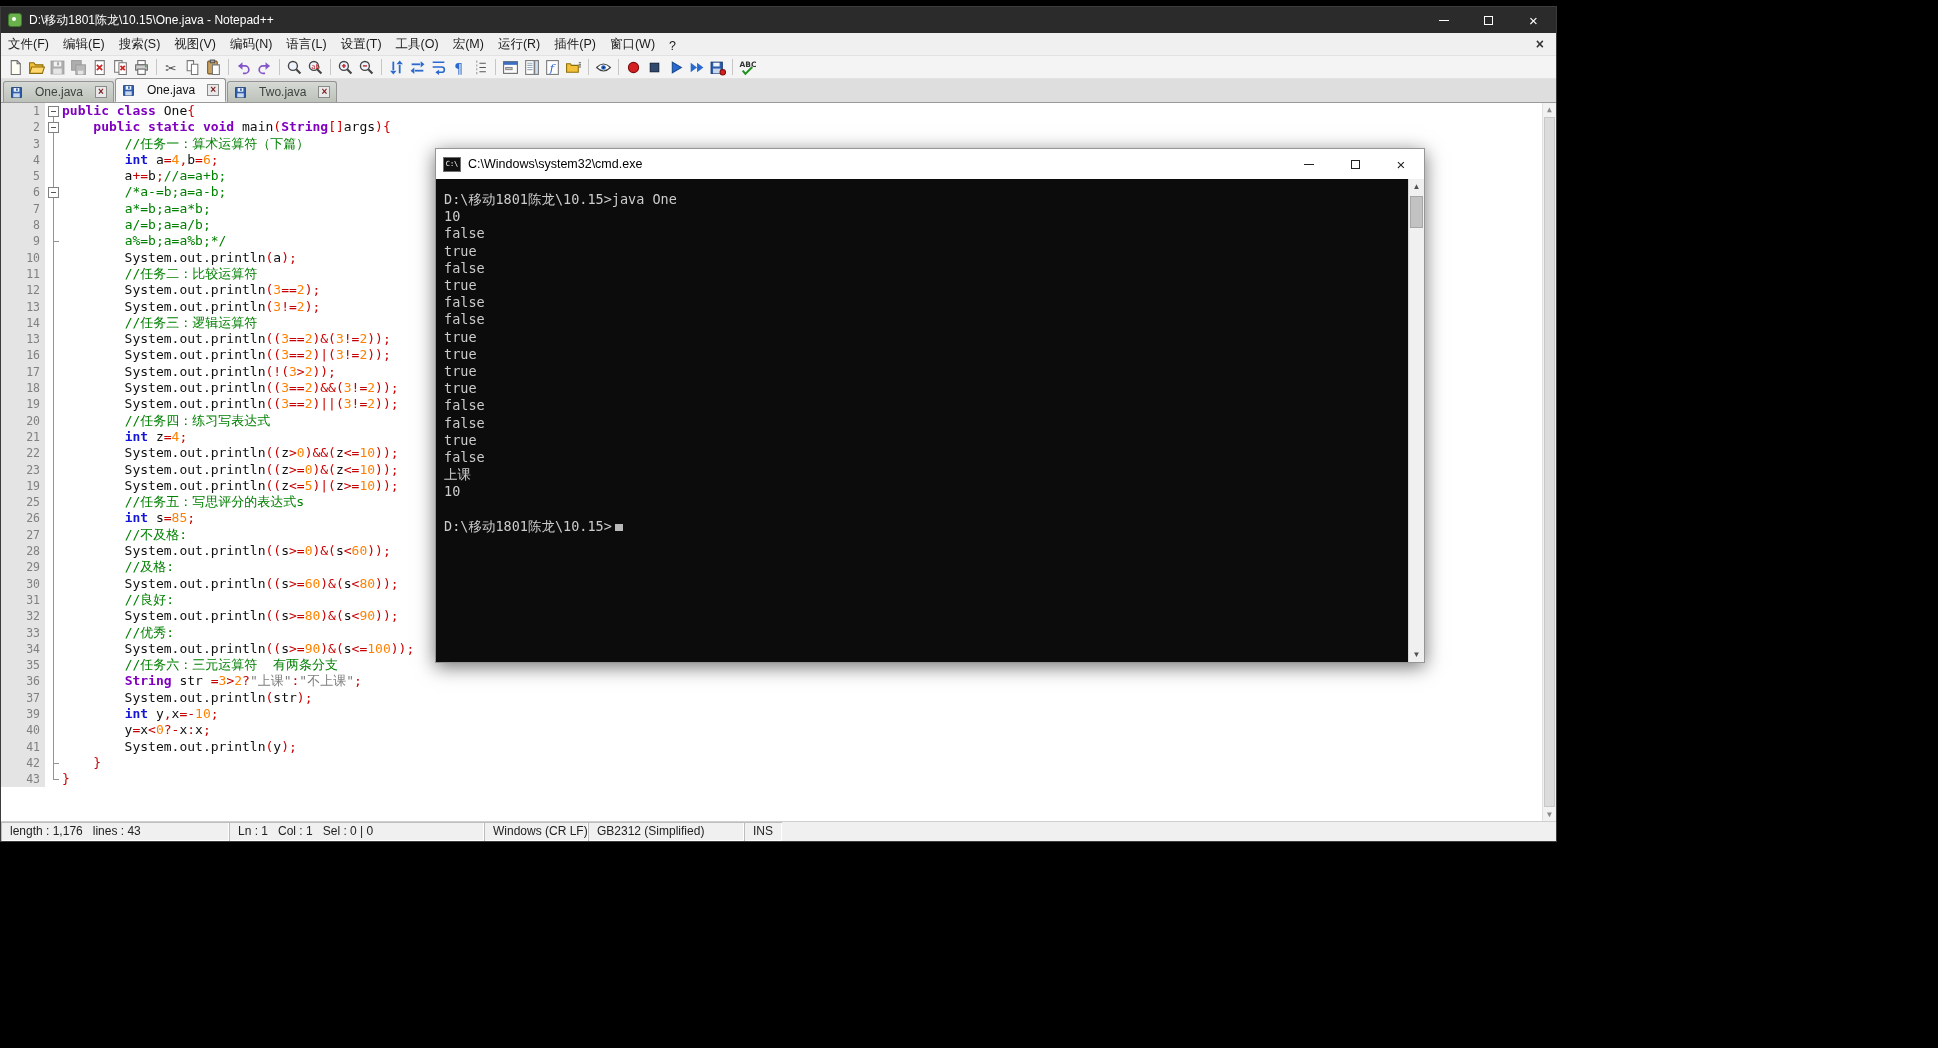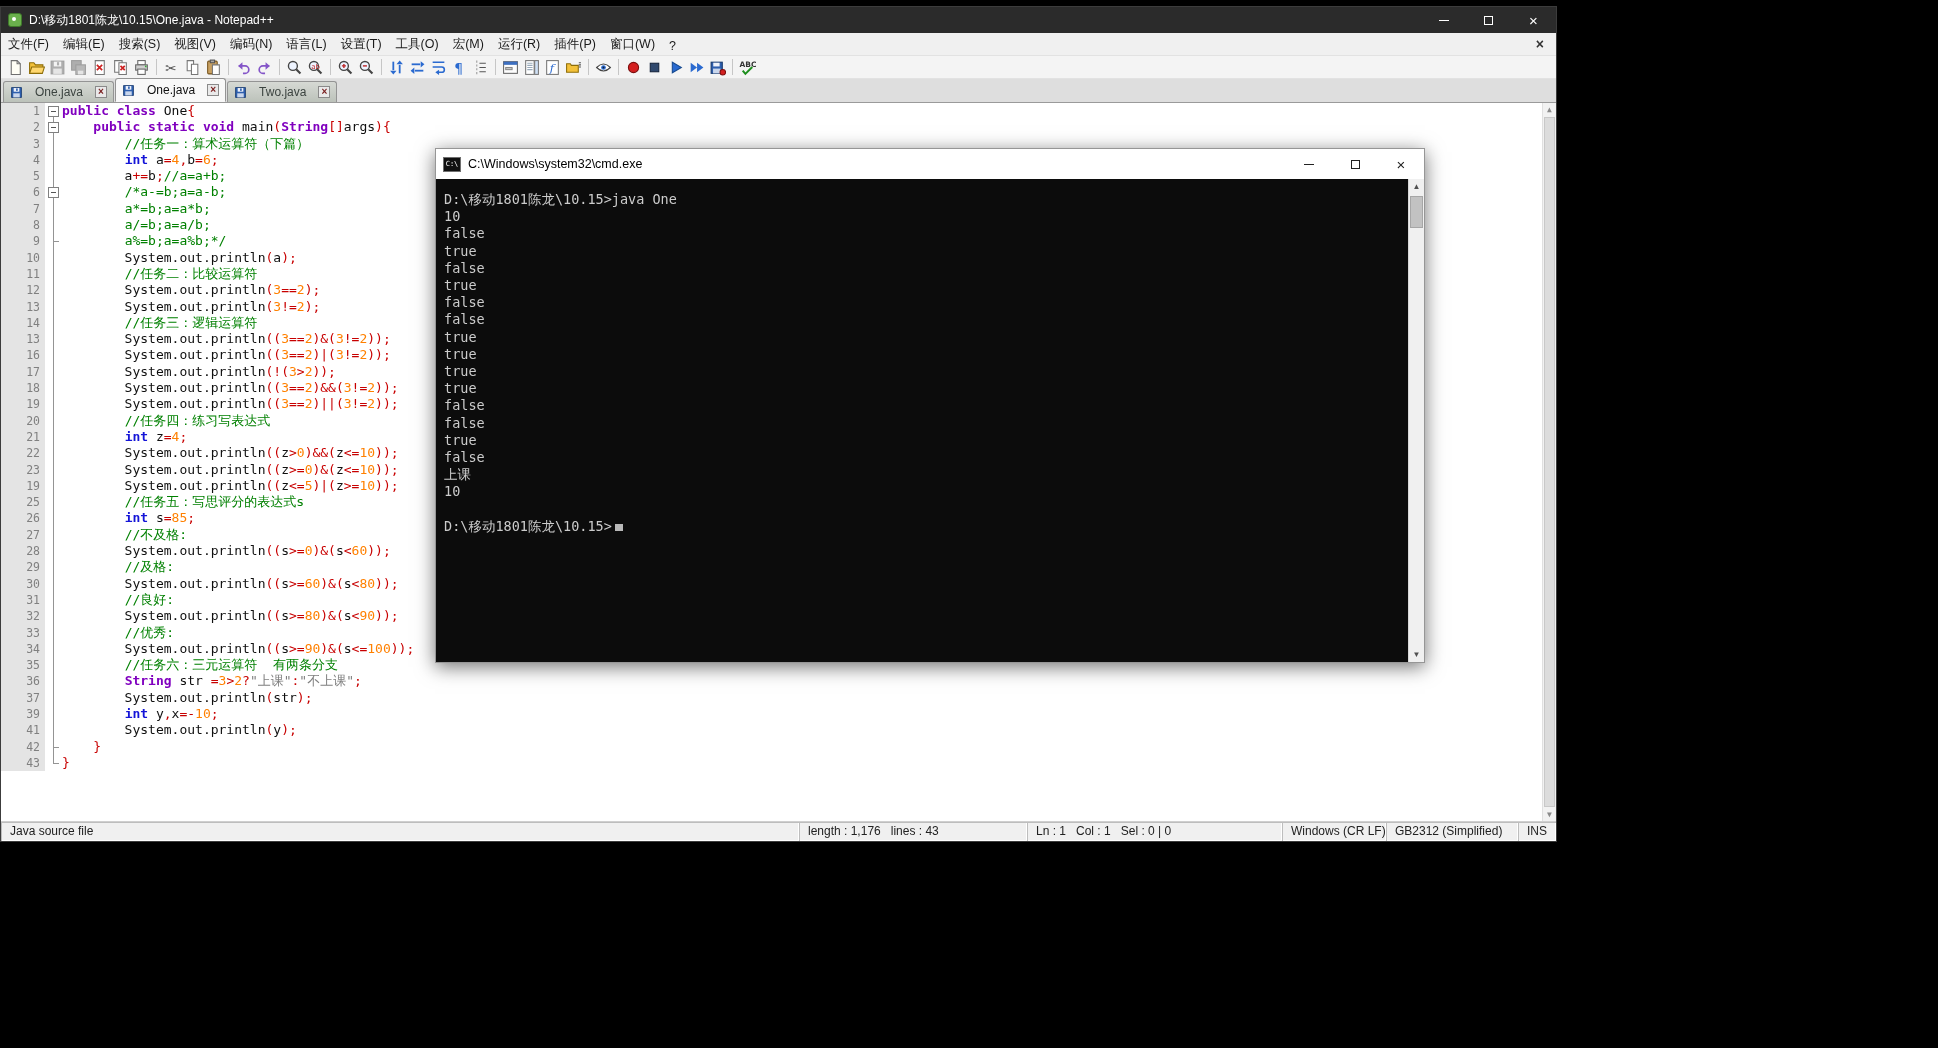--- a/index.html
+++ b/index.html
@@ -68,21 +68,21 @@
   .ed-scroll{position:absolute;top:0;right:0;bottom:0;width:14px;background:#f2f2f2;border-left:1px solid #e0e0e0}
   .ed-thumb{position:absolute;left:1px;right:1px;top:14px;bottom:14px;background:#dcdcdc;border:1px solid #c8c8c8}
   .ed-arrow{position:absolute;left:0;width:13px;height:13px;color:#8a8a8a;font-size:8px;display:flex;align-items:center;justify-content:center}
   .ed-arrow.up{top:0}.ed-arrow.down{bottom:0}
 
   .statusbar{height:20px;flex:none;background:var(--c-statusbar_bg,#f0f0f0);display:flex;font-size:12px;color:#222;
              border-top:1px solid #cfcfcf}
   .sb-field{white-space:pre;padding:2px 9px;box-shadow:inset 1px 1px 0 #bdbdbd,inset -1px -1px 0 #fff;
             overflow:hidden;flex:none}
   .sb-doctype{flex:1}
-  .sb-length{width:228px}.sb-pos{width:255px}.sb-eol{width:104px}.sb-enc{width:132px}.sb-ins{width:38px}
+  .sb-length{width:228px}.sb-pos{width:255px}.sb-eol{width:104px}.sb-enc{width:156px}.sb-ins{width:38px}
 
   
   .cmd{position:absolute;left:435px;top:148px;width:990px;height:515px;z-index:10;
        border:1px solid #969696;background:var(--c-cmd_bg,#0c0c0c);display:flex;flex-direction:column;
        box-shadow:0 4px 18px rgba(0,0,0,.55)}
   .cmd-titlebar{height:30px;flex:none;background:#fff;color:#000;display:flex;align-items:center;font-size:12.5px}
   .cmd-titlebar .wc{color:#222;width:46px}
   .cmd-icon{width:18px;height:15px;margin:0 7px;background:#101010;border:1px solid #6f6f6f;color:#fff;
             font-size:7px;display:flex;align-items:center;justify-content:center;flex:none;
             font-family:"DejaVu Sans Mono",monospace}
@@ -587,20 +587,25 @@
             <div class="ln">37</div>
             <div class="fold line"></div>
             <div class="code"><span class="sg-p">        System.out.println</span><span class="sg-o">(</span><span class="sg-p">str</span><span class="sg-o">);</span></div>
           </div>
           <div class="ed-row">
             <div class="ln">39</div>
             <div class="fold line"></div>
             <div class="code"><span class="sg-p">        </span><span class="sg-t">int </span><span class="sg-p">y</span><span class="sg-o">,</span><span class="sg-p">x</span><span class="sg-o">=-</span><span class="sg-n">10</span><span class="sg-o">;</span></div>
           </div>
           <div class="ed-row">
+            <div class="ln">40</div>
+            <div class="fold line"></div>
+            <div class="code"><span class="sg-p">        y</span><span class="sg-o">=</span><span class="sg-p">x</span><span class="sg-o">&lt;</span><span class="sg-n">0</span><span class="sg-o">?-</span><span class="sg-p">x</span><span class="sg-o">:</span><span class="sg-p">x</span><span class="sg-o">;</span></div>
+          </div>
+          <div class="ed-row">
             <div class="ln">41</div>
             <div class="fold line"></div>
             <div class="code"><span class="sg-p">        System.out.println</span><span class="sg-o">(</span><span class="sg-p">y</span><span class="sg-o">);</span></div>
           </div>
           <div class="ed-row">
             <div class="ln">42</div>
             <div class="fold tee"></div>
             <div class="code"><span class="sg-p">    </span><span class="sg-o">}</span></div>
           </div>
           <div class="ed-row">
@@ -610,21 +615,20 @@
           </div>
         </div>
       <div class="ed-scroll">
         <div class="ed-arrow up">▲</div>
         <div class="ed-thumb"></div>
         <div class="ed-arrow down">▼</div>
       </div>
     </div>
 
     <div class="statusbar">
-      <div class="sb-field sb-doctype">Java source file</div>
       <div class="sb-field sb-length">length : 1,176   lines : 43</div>
       <div class="sb-field sb-pos">Ln : 1   Col : 1   Sel : 0 | 0</div>
       <div class="sb-field sb-eol">Windows (CR LF)</div>
       <div class="sb-field sb-enc">GB2312 (Simplified)</div>
       <div class="sb-field sb-ins">INS</div>
     </div>
   </div>
 
   <div class="cmd">
     <div class="cmd-titlebar">

